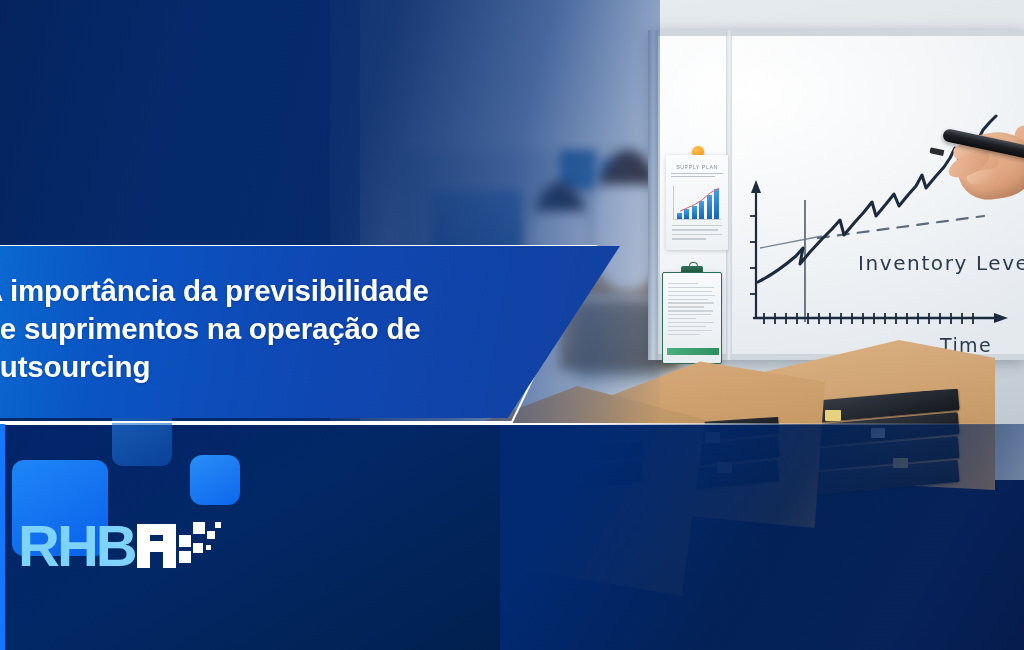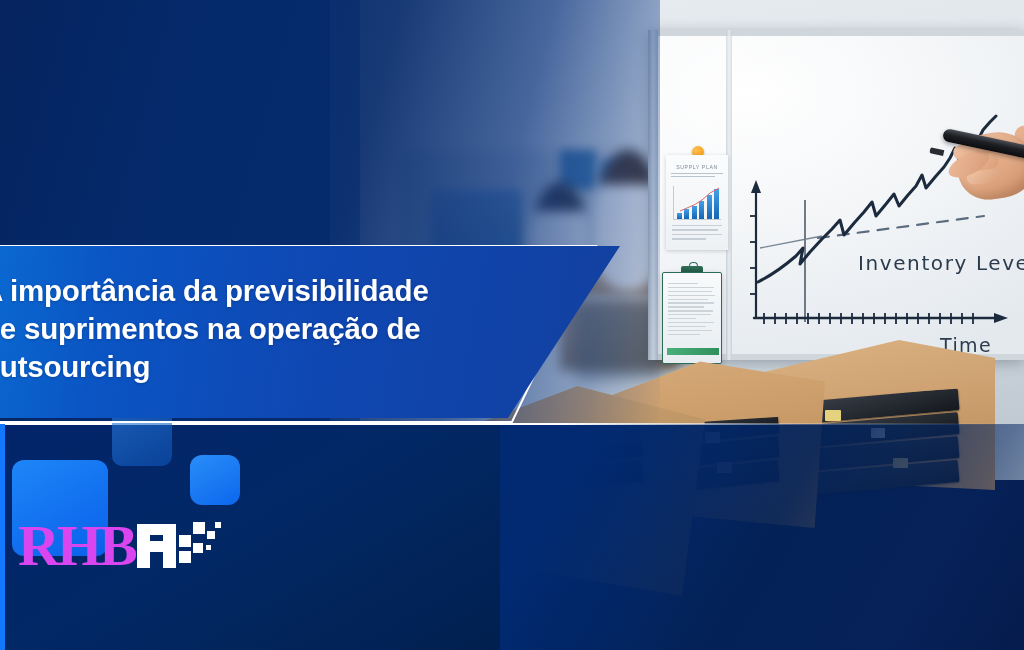--- a/index.html
+++ b/index.html
@@ -245,22 +245,22 @@
   .title{
     position:absolute; left:-18px; top:272px; width:560px;
     color:#ffffff; font-weight:700; font-size:29.5px; line-height:38px;
     letter-spacing:-.2px;
     text-shadow:0 1px 3px rgba(0,0,0,.22);
   }
 
   
   .logo{ position:absolute; left:18px; top:518px; height:56px; display:flex; align-items:center; }
   .logo-word{
-    font-size:58px; font-weight:800; color:#d946ef; letter-spacing:-3px;
-    line-height:56px; font-family:Liberation Serif, serif;
+    font-size:58px; font-weight:800; color:#7dd3fc; letter-spacing:-3px;
+    line-height:56px; font-family:Liberation Sans, sans-serif;
   }
   .logo-mark{ position:relative; width:86px; height:56px; margin-left:2px; }
   .pix{ position:absolute; background:#ffffff; }
 </style>
 </head>
 <body>
 
 <div id="stage">
 
   <div class="photo">

